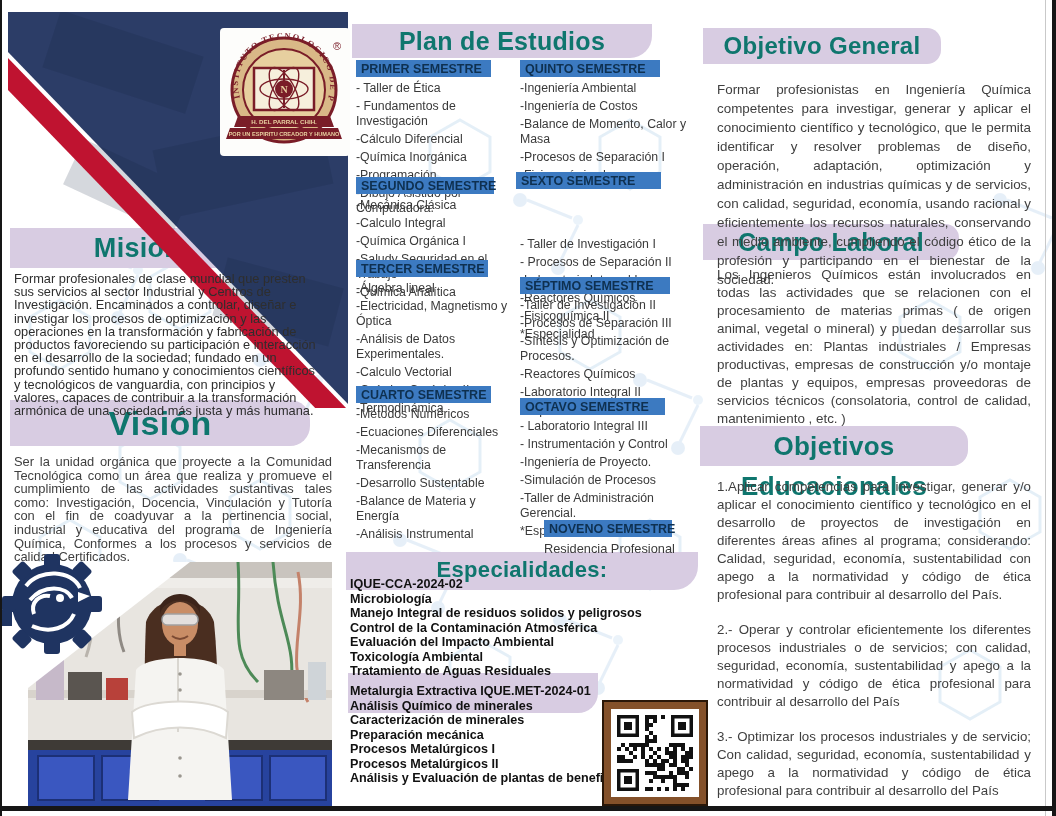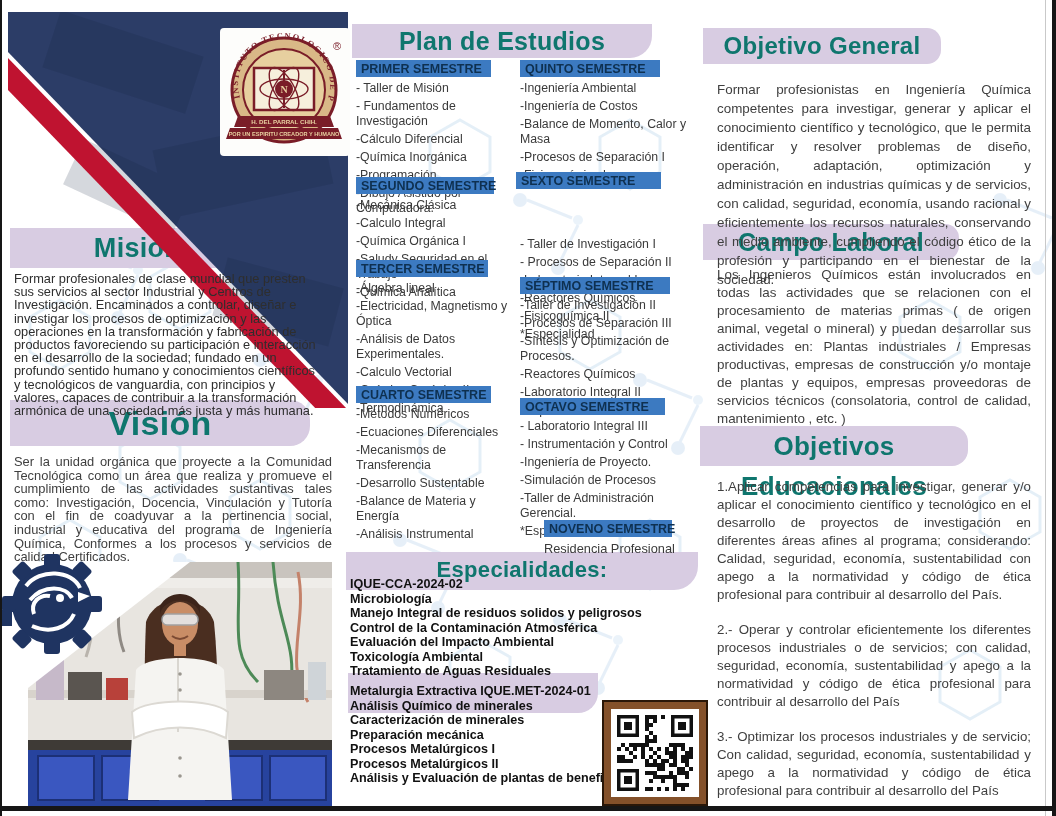--- a/index.html
+++ b/index.html
@@ -195,21 +195,21 @@
   </div>
 
   <div class="abs band" style="left:352px;top:24px;width:300px;height:34px;border-radius:0 0 22px 0;z-index:2;">
     <div class="t" style="font-size:25px;line-height:34px;">Plan de Estudios</div>
   </div>
 
   <div class="abs" style="left:356px;top:60px;width:158px;z-index:4;">
     <div class="sem-h" style="width:125px;">PRIMER SEMESTRE</div>
     <div class="courses">
 
-    <div class="course">- Taller de Misión</div>
+    <div class="course">- Taller de Ética</div>
         <div class="course">- Fundamentos de Investigación</div>
         <div class="course">-Cálculo Diferencial</div>
         <div class="course">-Química Inorgánica</div>
         <div class="course">-Programación</div>
         <div class="course">-Dibujo Asistido por Computadora.</div>
       </div>
   </div>
   <div class="abs" style="left:356px;top:177px;width:158px;z-index:4;">
     <div class="sem-h" style="width:128px;">SEGUNDO SEMESTRE</div>
     <div class="courses">

